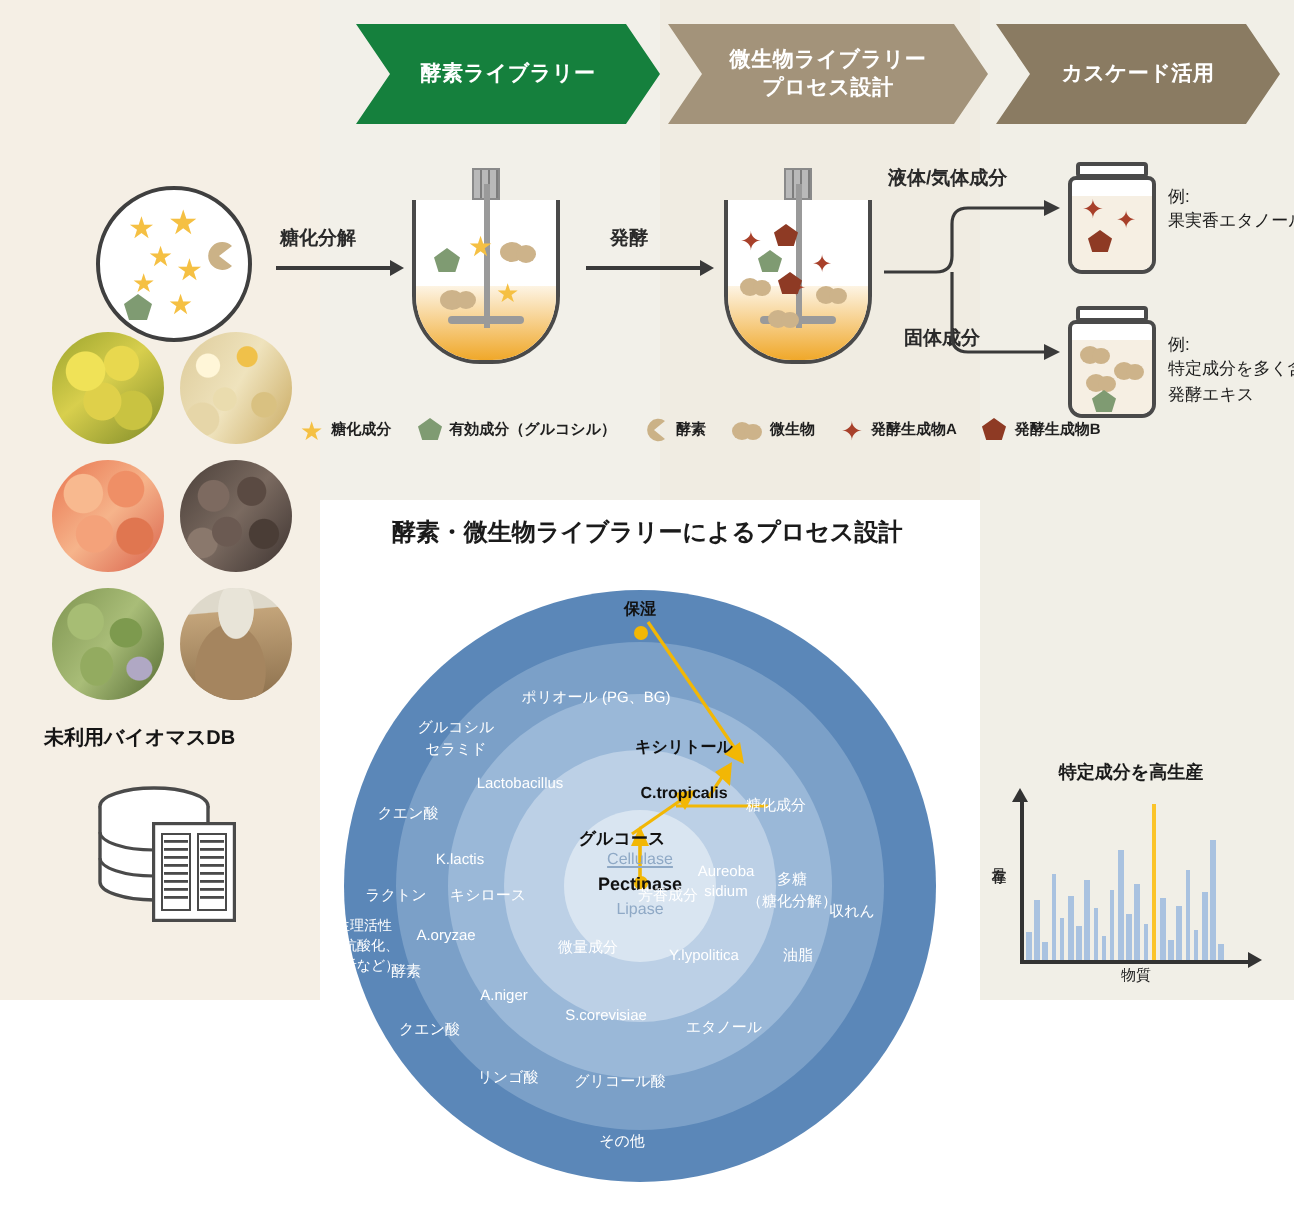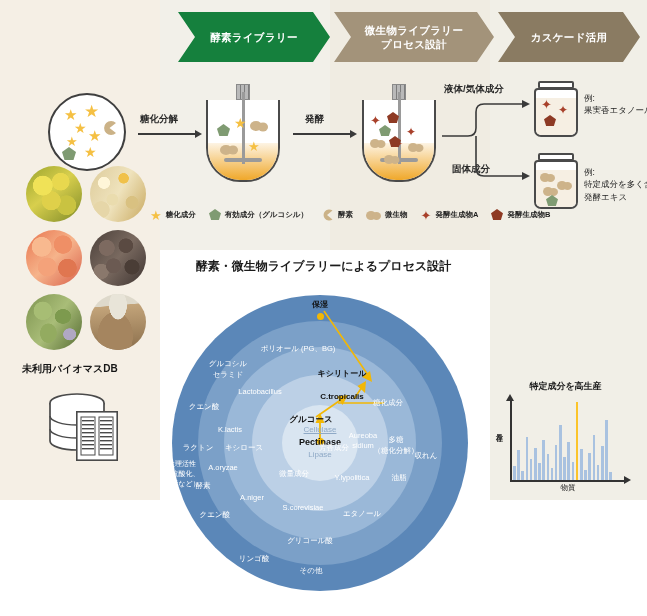--- a/index.html
+++ b/index.html
@@ -439,21 +439,21 @@
     <div class="clbl" style="left:152px;top:178px;width:56px;">Y.lypolitica</div>
     <div class="clbl" style="left:210px;top:178px;width:34px;">油脂</div>
     <div class="clbl" style="left:-16px;top:164px;width:52px;font-size:7px;">生理活性</div>
     <div class="clbl" style="left:-18px;top:174px;width:56px;font-size:7px;">（抗酸化、</div>
     <div class="clbl" style="left:-18px;top:184px;width:56px;font-size:7px;">賦活など）</div>
     <div class="clbl" style="left:14px;top:186px;width:34px;">酵素</div>
     <div class="clbl" style="left:58px;top:198px;width:44px;">A.niger</div>
     <div class="clbl" style="left:98px;top:208px;width:66px;">S.corevisiae</div>
     <div class="clbl" style="left:10px;top:215px;width:48px;text-align:right;">クエン酸</div>
     <div class="clbl" style="left:162px;top:214px;width:56px;">エタノール</div>
-    <div class="clbl" style="left:58px;top:239px;width:48px;margin-top:20px;">リンゴ酸</div>
+    <div class="clbl" style="left:58px;top:239px;width:48px;">リンゴ酸</div>
     <div class="clbl" style="left:105px;top:241px;width:66px;">グリコール酸</div>
     <div class="clbl" style="left:115px;top:271px;width:48px;">その他</div>
   </div>
 
   <div class="chart">
     <div class="ch-title">特定成分を高生産</div>
     <div class="ah-up"></div>
     <div class="axis-v"></div>
     <div class="axis-h"></div>
     <div class="ah-rt"></div>

